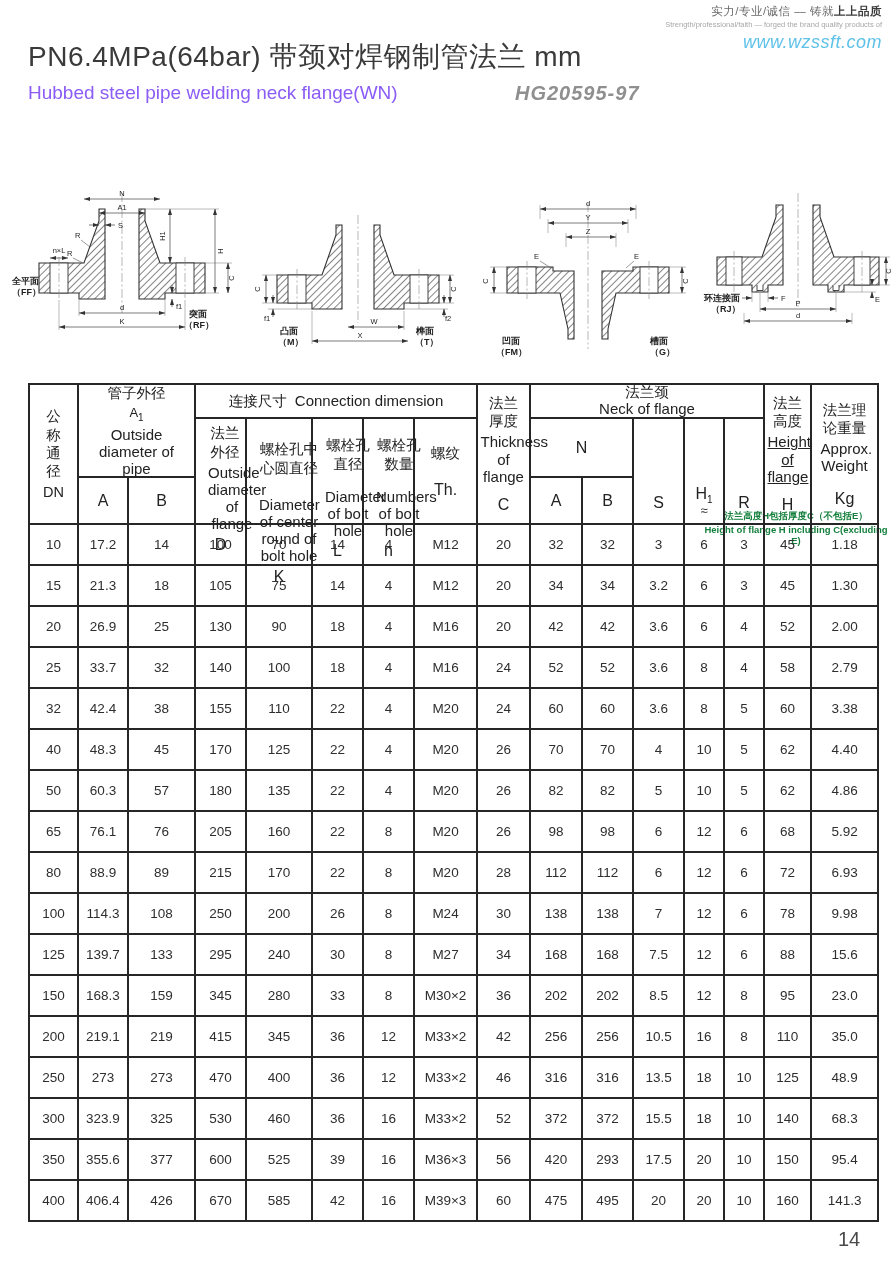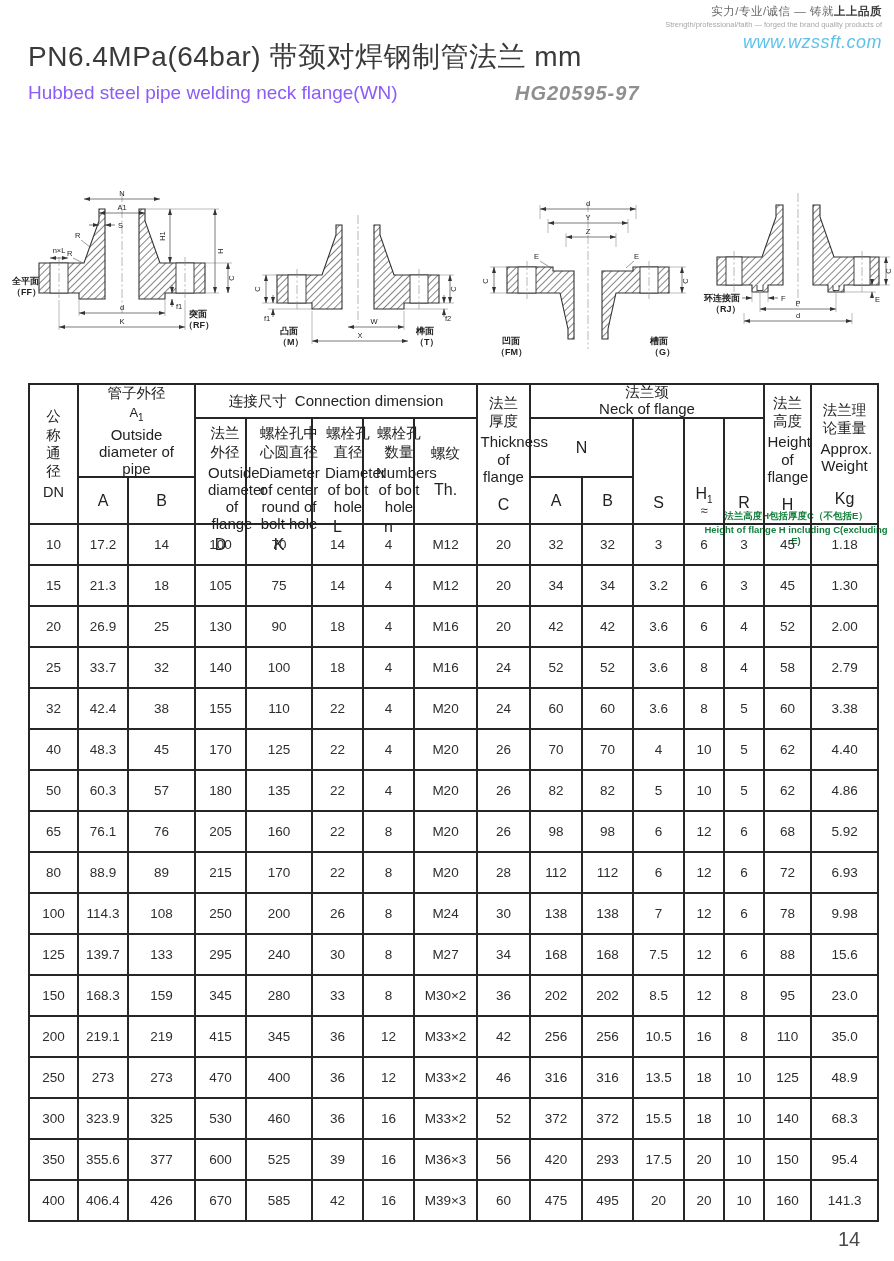--- a/index.html
+++ b/index.html
@@ -47,26 +47,26 @@
   .en{font-size:15px;line-height:1.15;color:#222;}
   .code{font-size:16px;color:#222;}
   .vstack{display:flex;flex-direction:column;justify-content:center;align-items:center;gap:3px;}
   .h140{height:138px;border-radius:14px;} .h105{height:104px;} .h93{height:91px;}
   .spread{justify-content:space-between;padding:5px 12px 7px;box-sizing:border-box;}
   .bottomcell{display:flex;flex-direction:column;justify-content:flex-end;align-items:center;
               height:104px;box-sizing:border-box;padding-bottom:11px;}
   .vert{width:16px;word-break:break-all;margin:0 auto;}
   .w34{width:34px;word-break:break-all;margin:0 auto;}
   .w44{max-width:46px;margin:0 auto;}
-  .w40{max-width:40px;margin:0 auto;}
-  .w46{width:46px;word-break:break-all;margin:0 auto;}
+  .w40{max-width:40px;margin:0 auto;text-decoration:underline;}
+  .w46{width:46px;word-break:break-all;margin:12px auto;}
   .w48{max-width:48px;margin:0 auto;}
   .w52{width:46px;word-break:break-all;margin:0 auto;}
   .w60{max-width:60px;margin:0 auto;}
-  .w62{width:60px;word-break:break-all;margin:0 auto;}
+  .w62{width:60px;word-break:break-all;margin:16px auto;}
   .w90{max-width:92px;margin:0 auto;}
   .hrow{display:flex;justify-content:center;align-items:baseline;gap:8px;}
   .approx{font-size:13px;line-height:.9;}
   sub{font-size:10px;}
 
   .pageno{position:absolute;left:838px;top:1228px;font-size:20px;color:#4a4a4a;}
 </style>
 </head>
 <body>
 

